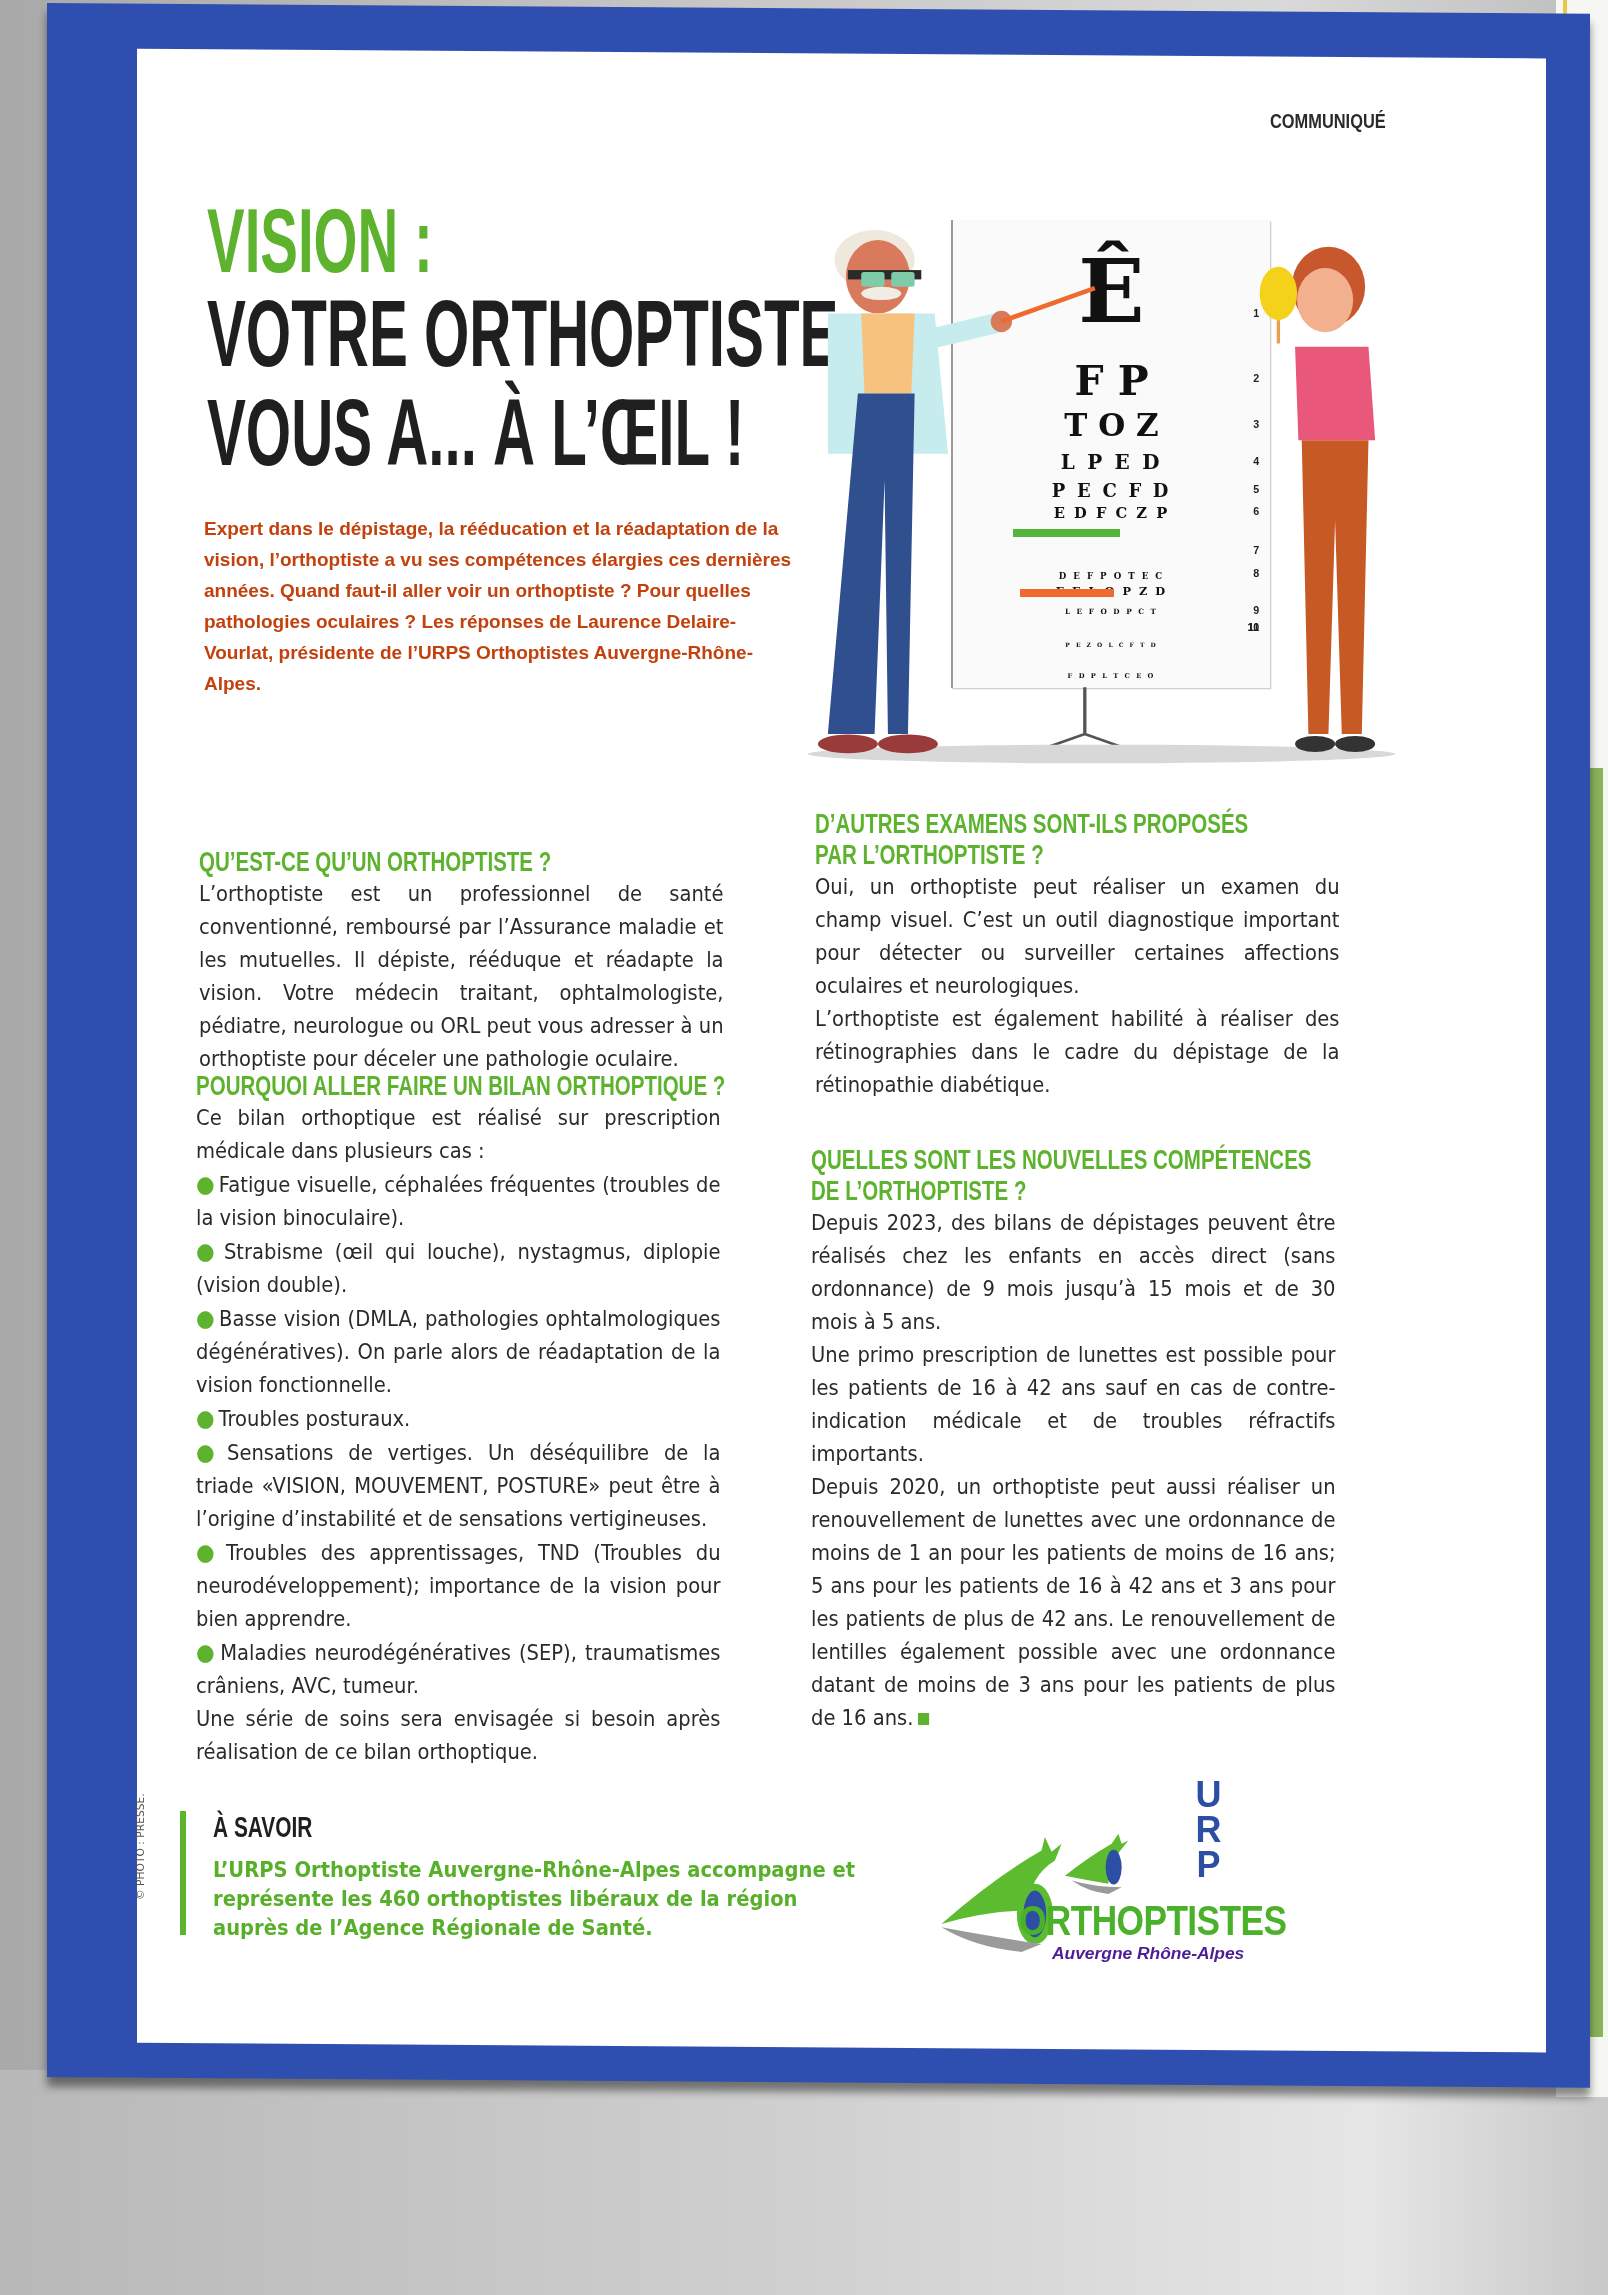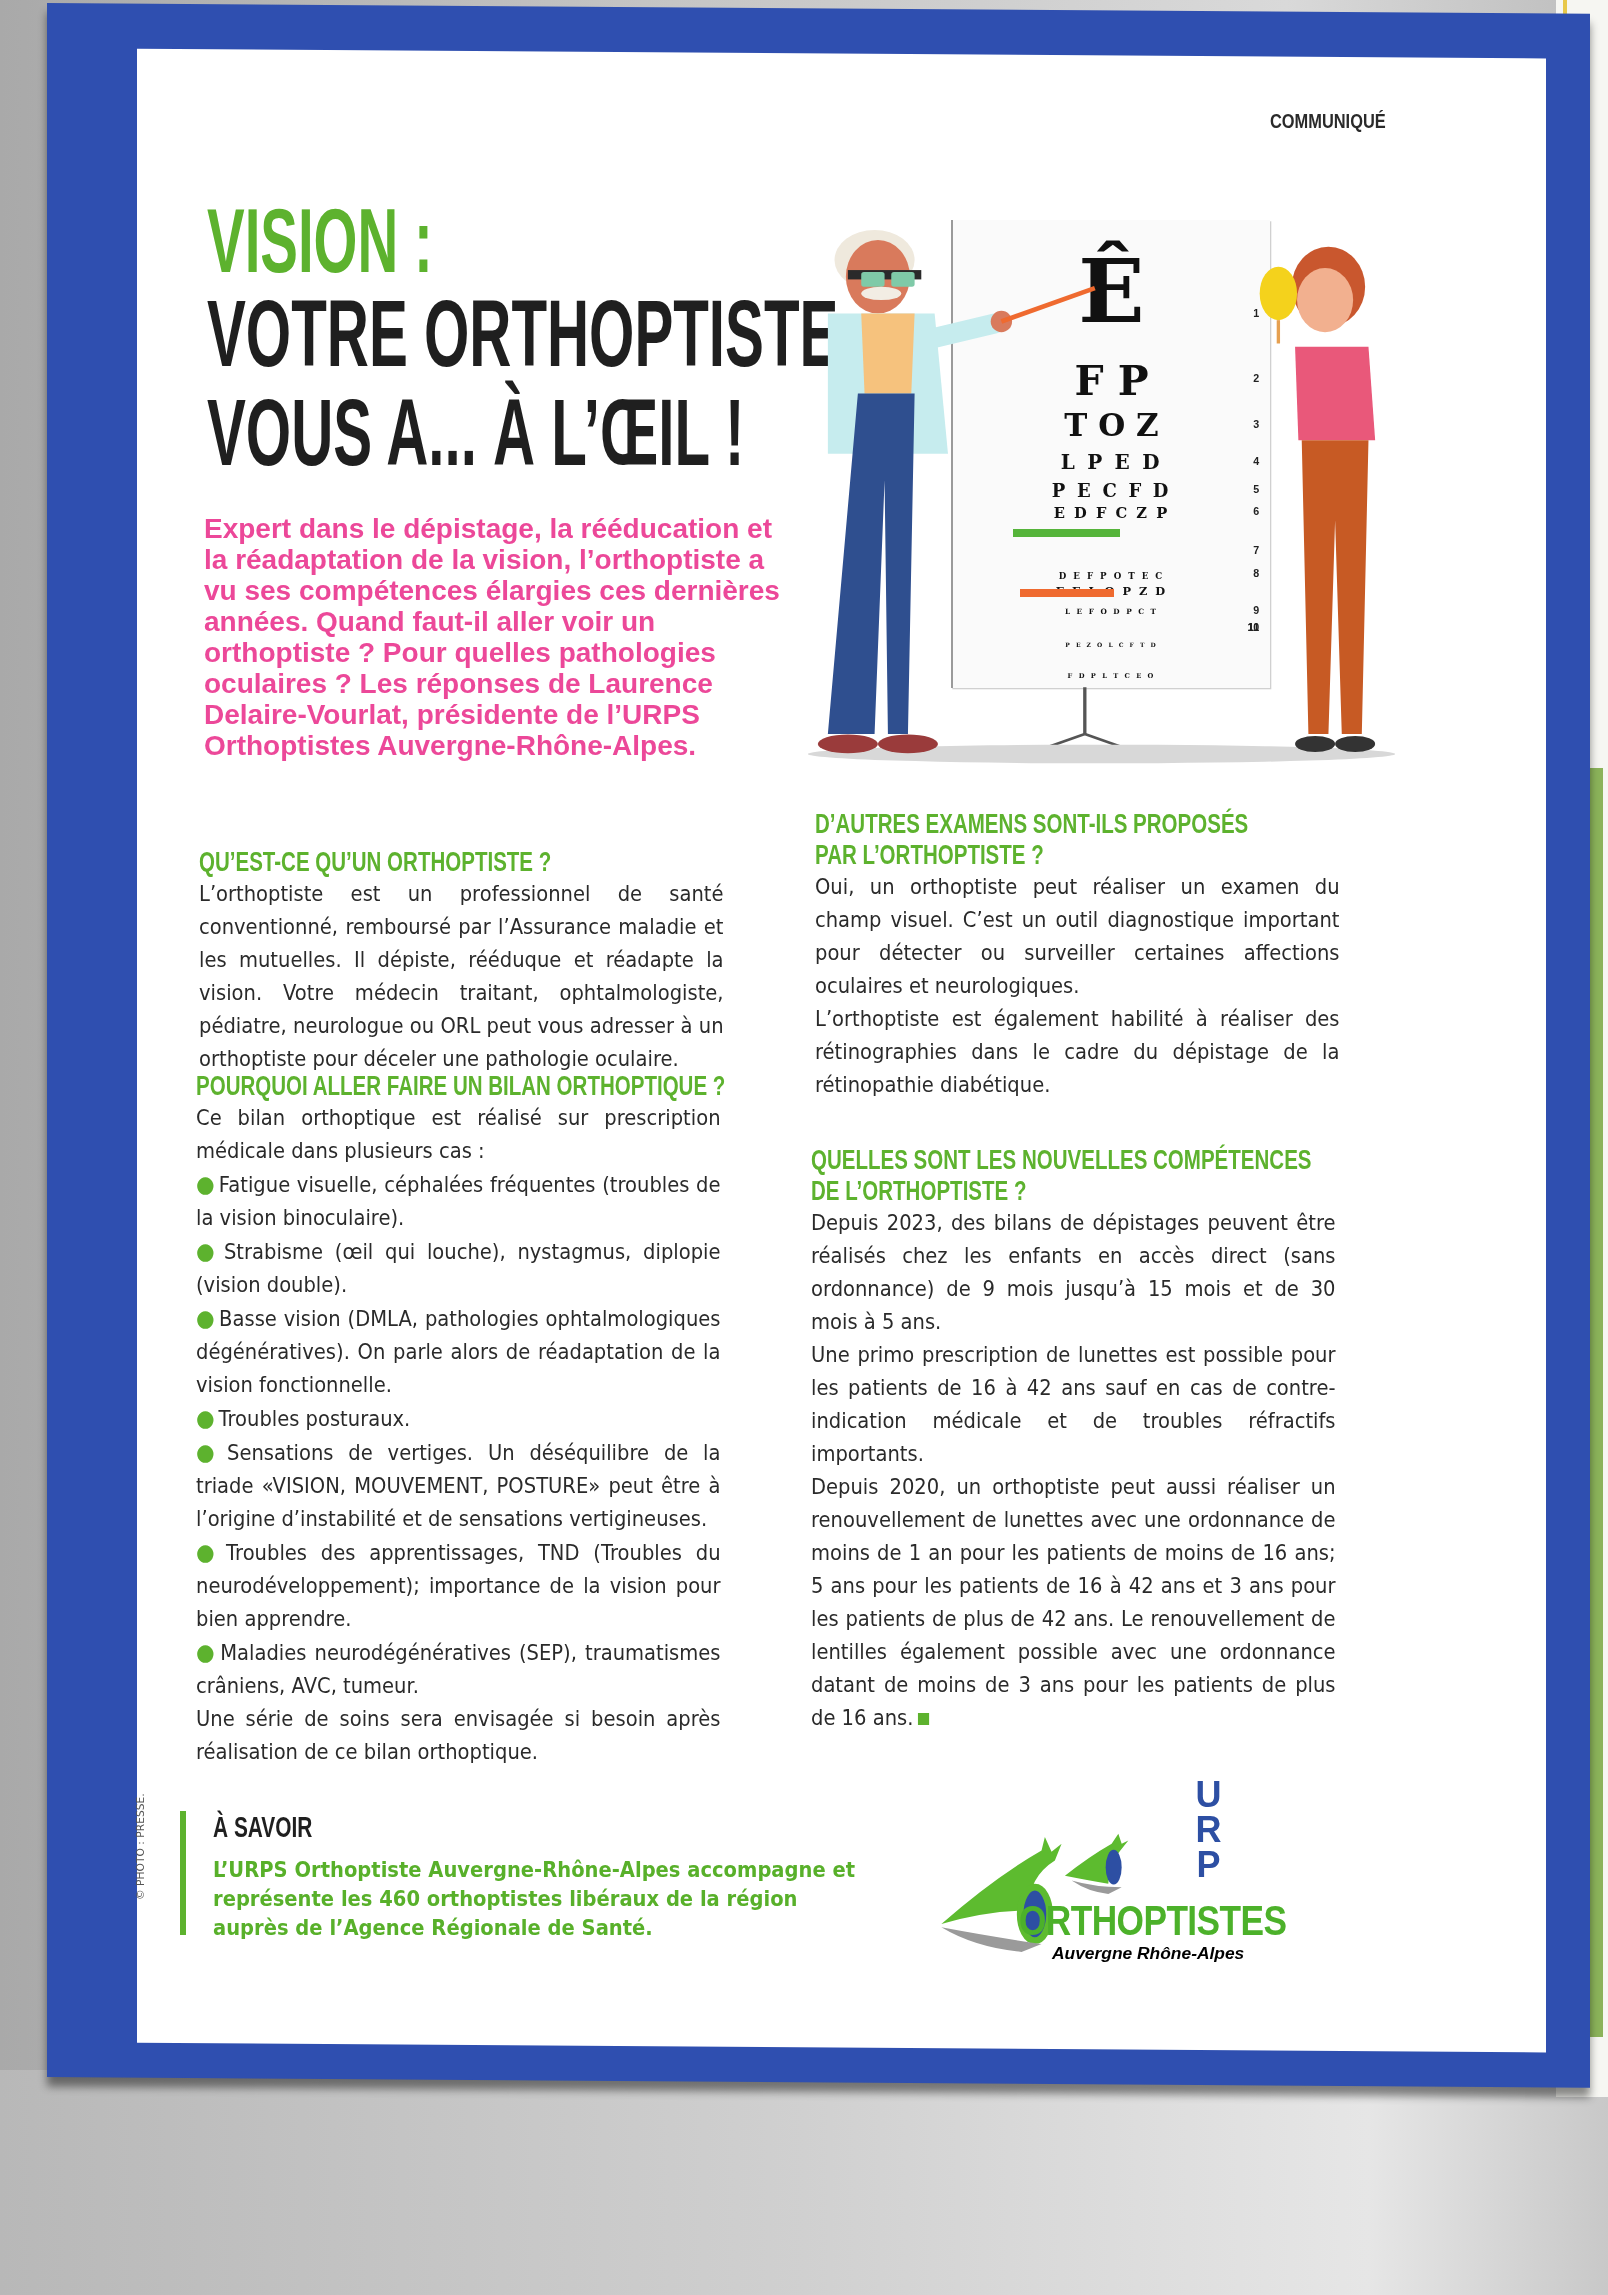--- a/index.html
+++ b/index.html
@@ -23,21 +23,21 @@
     background:#ffffff;
   }
   .communique { position:absolute; left:1270px; top:110px; font-family:"Liberation Sans", sans-serif;
     font-weight:700; font-size:20px; color:#2a2a2a; letter-spacing:0; transform:scaleX(0.82); transform-origin:left; }
 
   .title { position:absolute; left:207px; top:195px; font-family:"Liberation Sans", sans-serif; font-weight:700;
     line-height:1; transform:scaleX(0.62); transform-origin:left top; white-space:nowrap; }
   .title .green { color:#5db22e; font-size:91px; display:block; height:92px; }
   .title .dark { color:#1f1f1f; font-size:94px; display:block; height:99px; }
   .intro { position:absolute; left:204px; top:513px; width:588px; font-family:"Liberation Sans", sans-serif;
-    font-weight:700; font-size:28px; line-height:31px; color:#ec4899; }
+    font-weight:700; font-size:19px; line-height:31px; color:#c2410c; }
   .intro p { margin:0; }
 
   .section { position:absolute; }
   .section h2 { margin:0; font-family:"Liberation Sans", sans-serif; font-weight:700; color:#5db22e;
     font-size:27px; line-height:31px; transform:scaleX(0.76); transform-origin:left top; white-space:nowrap; }
   .section .body { font-family:"DejaVu Sans", sans-serif; font-size:21px; line-height:33px; color:#2a2a2a;
     transform:scaleX(0.93); transform-origin:left top; width:564px; text-align:justify; }
   .section .body p { margin:0; }
   .bullet { color:#5db22e; font-size:23px; margin-right:4px; }
   .endmark { display:inline-block; width:11.4px; height:11.4px; background:#5db22e; margin-left:5.3px; vertical-align:middle; }
@@ -50,21 +50,21 @@
     font-size:21px; line-height:29px; color:#58b02a; transform:scaleX(0.93); transform-origin:left top; }
   .credit { position:absolute; left:134px; top:1900px; transform:rotate(-90deg); transform-origin:left top;
     font-family:"DejaVu Sans", sans-serif; font-size:10.7px; color:#555; white-space:nowrap; }
 
   .logo { position:absolute; left:928px; top:1777px; width:374px; height:187px; }
   .logo .urp { position:absolute; left:267px; top:0; width:27px; font-family:"Liberation Sans", sans-serif; font-weight:700;
     color:#2d4fa3; font-size:36px; line-height:35px; text-align:center; }
   .logo .orth { position:absolute; left:91px; top:119px; font-family:"Liberation Sans", sans-serif; font-weight:700;
     font-size:43px; color:#4cb12a; letter-spacing:-0.7px; transform:scaleX(0.82); transform-origin:left top; white-space:nowrap; }
   .logo .region { position:absolute; left:124px; top:166px; font-family:"Liberation Sans", sans-serif; font-weight:700; font-style:italic;
-    font-size:17.4px; color:#000000; white-space:nowrap; }
+    font-size:17.4px; color:#4c1d95; white-space:nowrap; }
 
   .illustration { position:absolute; left:801px; top:200px; width:601px; height:574px; }
   .chart-panel { position:absolute; left:150px; top:20px; width:317px; height:468px; background:#fafafa;
     border-left:2.7px solid #9a9a9a; box-shadow: 1.3px 1.3px 0 #d0d0d0; }
   .chart-row { position:absolute; left:0; width:317px; text-align:center; font-family:"DejaVu Serif", serif; font-weight:700; color:#111; white-space:nowrap; }
   .chart-num { position:absolute; right:10.7px; font-family:"Liberation Sans", sans-serif; font-weight:700; font-size:10.7px; color:#222; }
   .chart-line { position:absolute; height:8px; }
 </style>
 </head>
 <body>

